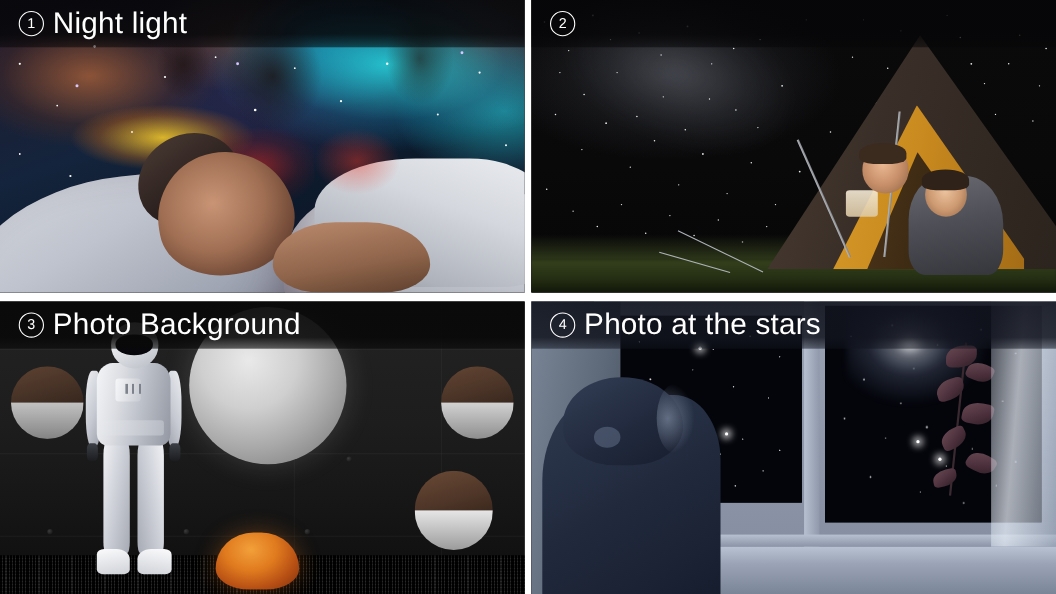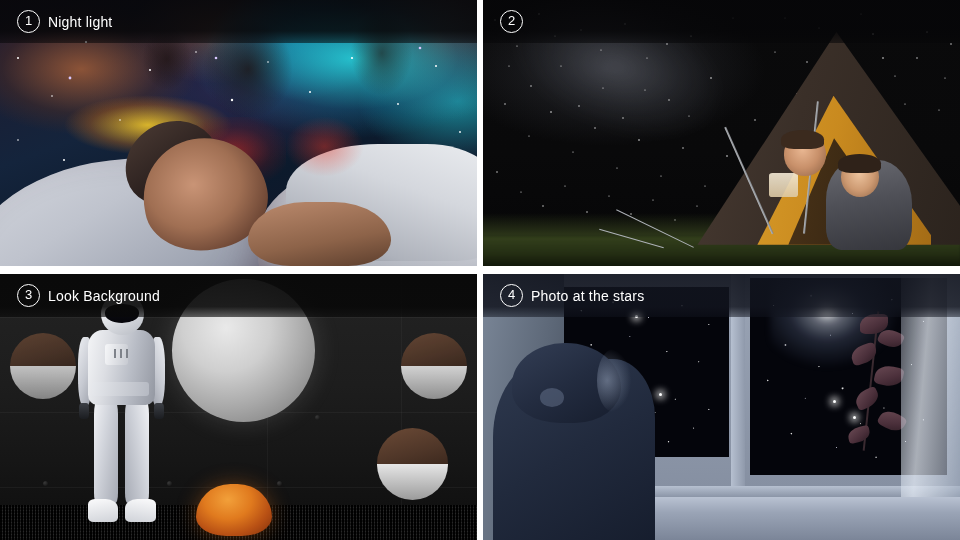--- a/index.html
+++ b/index.html
@@ -24,21 +24,21 @@
     display:flex;align-items:center;z-index:40;
     box-sizing:border-box;padding-left:17px;
   }
   .panel.p3 .caption{background:linear-gradient(to bottom,rgba(8,8,8,.93) 0%,rgba(8,8,8,.9) 76%,rgba(8,8,8,.6) 100%);}
   .panel.p4 .caption{background:linear-gradient(to bottom,rgba(17,20,30,.9) 0%,rgba(17,20,30,.85) 76%,rgba(17,20,30,.5) 100%);}
   .cap-num{
     width:21px;height:21px;border:1.4px solid #fff;border-radius:50%;
     color:#fff;font-size:13px;line-height:19px;text-align:center;
     margin-right:8px;flex:0 0 auto;font-weight:400;
   }
-  .cap-text{color:#fff;font-size:14px;letter-spacing:.2px;font-weight:400;white-space:nowrap;}
+  .cap-text{color:#fff;font-size:27px;letter-spacing:.2px;font-weight:400;white-space:nowrap;}
 
   
   .neb{position:absolute;inset:0;background:
       radial-gradient(ellipse 46% 40% at 74% 22%, rgba(40,215,225,.85) 0%, rgba(18,120,160,.35) 48%, rgba(0,0,0,0) 75%),
       radial-gradient(ellipse 30% 34% at 96% 38%, rgba(35,205,220,.6) 0%, rgba(0,0,0,0) 70%),
       radial-gradient(ellipse 26% 30% at 62% 16%, rgba(22,150,190,.6) 0%, rgba(0,0,0,0) 72%),
       radial-gradient(ellipse 22% 14% at 31% 47%, rgba(250,205,40,.85) 0%, rgba(200,110,25,.35) 55%, rgba(0,0,0,0) 80%),
       radial-gradient(ellipse 30% 30% at 17% 26%, rgba(168,96,56,.8) 0%, rgba(92,48,30,.35) 55%, rgba(0,0,0,0) 82%),
       radial-gradient(ellipse 24% 26% at 45% 12%, rgba(150,90,60,.55) 0%, rgba(0,0,0,0) 75%),
       radial-gradient(ellipse 26% 40% at 92% 14%, rgba(160,92,56,.5) 0%, rgba(0,0,0,0) 78%),
@@ -439,21 +439,21 @@
       <div class="a-helm"></div>
       <div class="a-vis"></div>
       <div class="a-glv l"></div>
       <div class="a-glv r"></div>
       <div class="a-bootL"></div>
       <div class="a-bootR"></div>
     </div>
 
     <div class="caption">
       <span class="cap-num">3</span>
-      <span class="cap-text">Look Background</span>
+      <span class="cap-text">Photo Background</span>
     </div>
   </div>
 
   <div class="panel p4">
     <div class="room"></div>
     <div class="winframe">
       <div class="pane left">
         <div class="starfield"></div>
         <div class="brightstar" style="left:44%;top:16%"></div>
         <div class="brightstar" style="left:58%;top:62%"></div>

